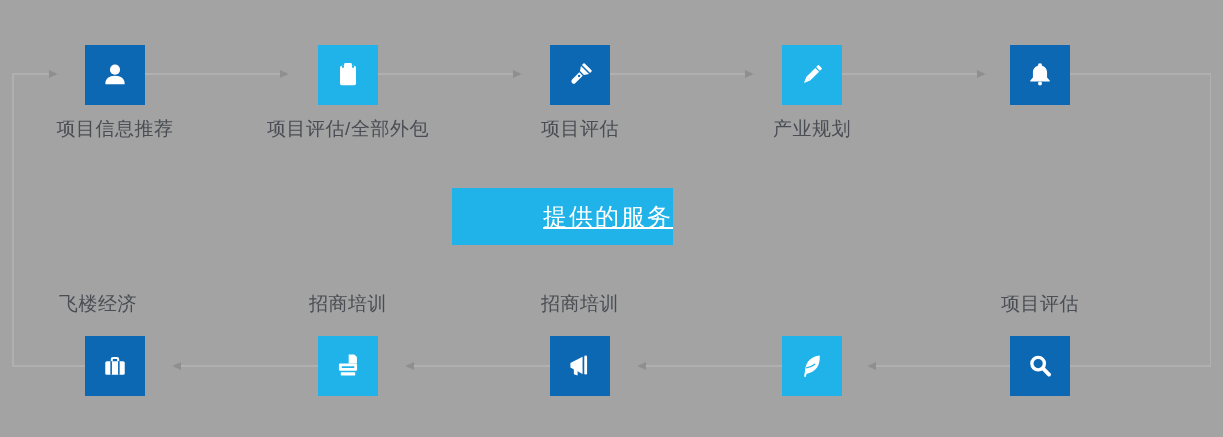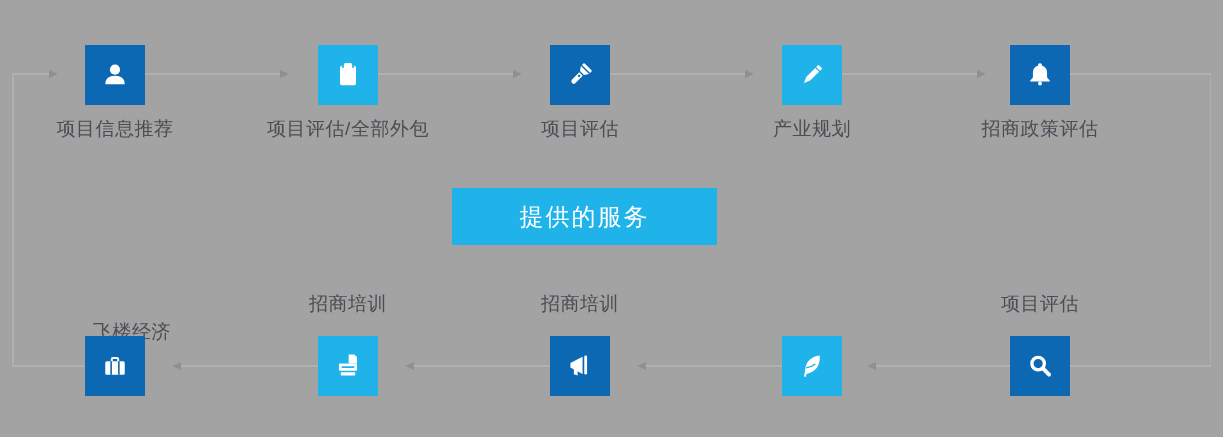--- a/index.html
+++ b/index.html
@@ -22,24 +22,24 @@
   .tile.dark  { background: var(--dark);  color: var(--dark); }
   .tile.light { background: var(--light); color: var(--light); }
 
   .node-label {
     position: absolute; transform: translateX(-50%);
     white-space: nowrap; font-size: 19px; letter-spacing: 0.5px;
     color: var(--text); line-height: 24px;
   }
 
   .banner {
-    position: absolute; left: 452px; top: 188px; width: 265px; height: 57px;
+    position: absolute; left: 452px; top: 188px; width: 221px; height: 57px;
     background: var(--banner-bg); color: var(--banner-fg);
-    display: flex; align-items: center; justify-content: center;
-    font-size: 24px; letter-spacing: 2px;
+    display: flex; align-items: center; justify-content: flex-end;
+    font-size: 24px; letter-spacing: 2px; text-decoration: underline;
   }
 
   .hline { position: absolute; height: 1.6px; background: var(--line); }
   .vline { position: absolute; width: 1.6px;  background: var(--line); }
   .head-r, .head-l {
     position: absolute; top: 50%; transform: translateY(-50%);
     width: 0; height: 0; border-top: 4.5px solid transparent; border-bottom: 4.5px solid transparent;
   }
   .head-r { right: -1px; border-left: 9px solid var(--head); }
   .head-l { left: -1px;  border-right: 9px solid var(--head); }
@@ -122,27 +122,26 @@
     <svg viewBox="0 0 24 24" width="32" height="32">
       <path fill="#fff" d="M13.3 4.9a1.35 1.35 0 1 0-2.6 0C8.3 5.5 6.7 7.6 6.7 10.2v3.7l-2 2.3v.6h14.6v-.6l-2-2.3v-3.7c0-2.6-1.6-4.7-4-5.3z"></path>
       <circle cx="12" cy="18.3" r="1.5" fill="#fff"></circle>
     </svg>
   </div>
 
   <div class="node-label" style="left:115px;  top:117px;">项目信息推荐</div>
   <div class="node-label" style="left:348px;  top:117px;">项目评估/全部外包</div>
   <div class="node-label" style="left:580px;  top:117px;">项目评估</div>
   <div class="node-label" style="left:812px;  top:117px;">产业规划</div>
-  <div class="node-label" style="left:1040px; top:117px;">招商政策评估</div>
 
   <div class="banner">
     <span>提供的服务</span>
   </div>
 
-  <div class="node-label" style="left:132px;  top:292px;margin-top:28px;">飞楼经济</div>
+  <div class="node-label" style="left:98px;  top:292px;">飞楼经济</div>
   <div class="node-label" style="left:348px;  top:292px;">招商培训</div>
   <div class="node-label" style="left:580px;  top:292px;">招商培训</div>
   <div class="node-label" style="left:1040px; top:292px;text-align:right;">项目评估</div>
 
   <div class="tile dark" style="left:85px; top:336px;">
     <svg viewBox="0 0 24 24" width="32" height="32">
       <path d="M9.6 8.4V7a1 1 0 0 1 1-1h2.8a1 1 0 0 1 1 1v1.4" fill="none" stroke="#fff" stroke-width="1.5"></path>
       <rect x="4.7" y="8.4" width="14.6" height="10.2" rx="1.2" fill="#fff"></rect>
       <rect x="8.5" y="8.4" width="1.2" height="10.2" fill="currentColor"></rect>
       <rect x="14.3" y="8.4" width="1.2" height="10.2" fill="currentColor"></rect>

